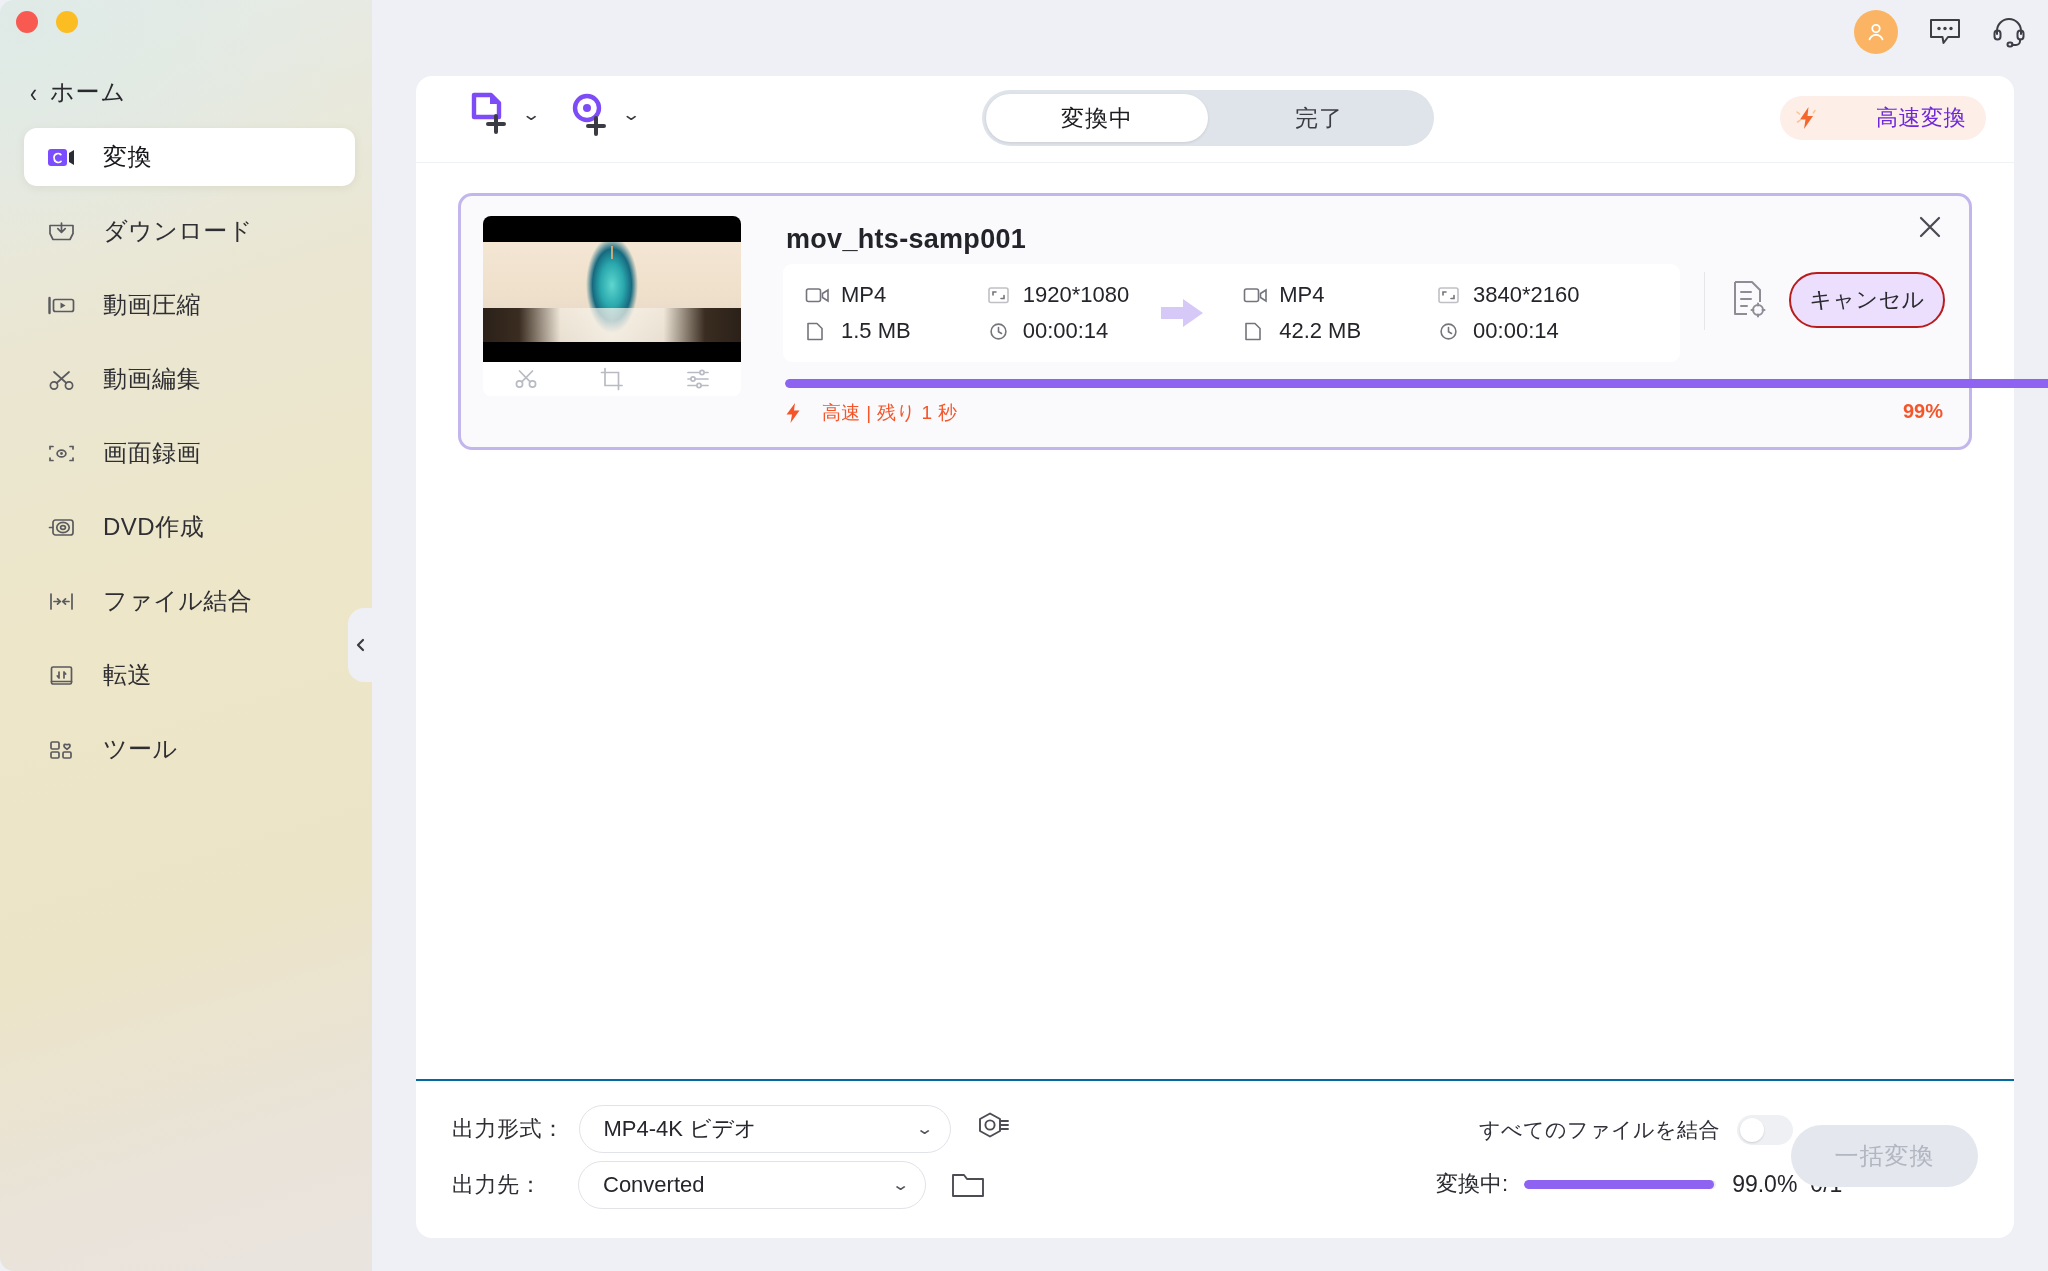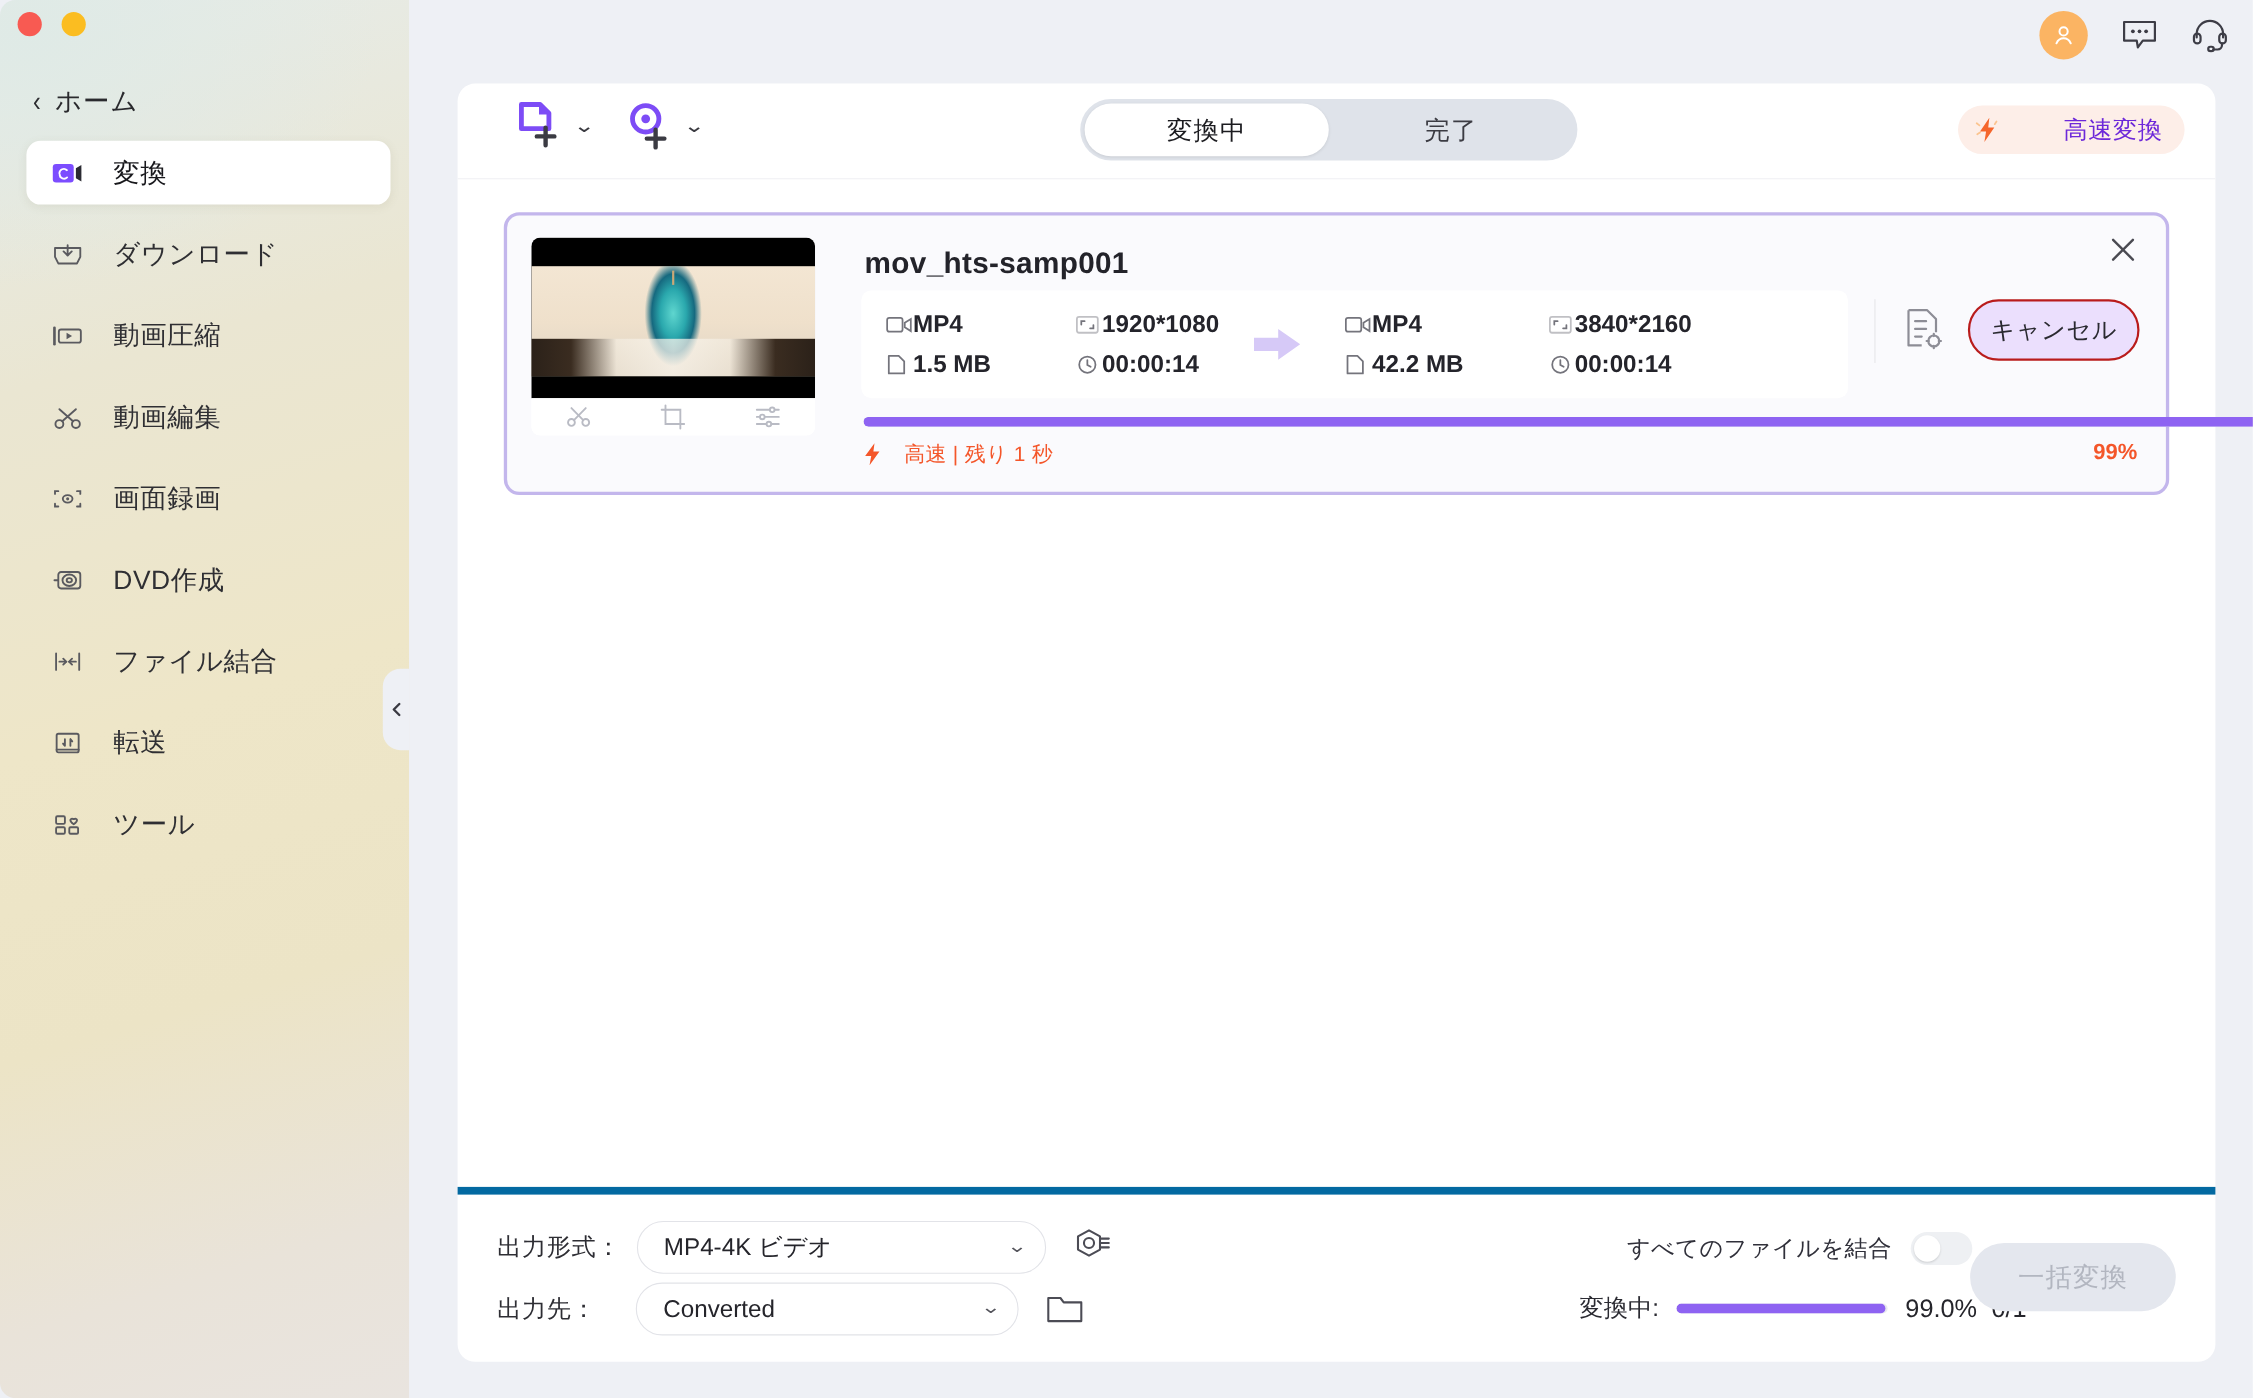--- a/index.html
+++ b/index.html
@@ -180,22 +180,22 @@
   }
   .meta-box {
     position: absolute; left: 322px; top: 68px;
     width: 897px; height: 98px;
     background: #fff; border-radius: 9px;
     display: flex; align-items: center;
   }
   .meta-col { display: grid; grid-template-rows: 1fr 1fr; row-gap: 10px; }
   .meta-side { display: flex; align-items: center; gap: 0; }
   .meta-cell {
-    display: flex; align-items: center; 
-    font-size: 22px; font-weight: bold; color: #24242b;
+    display: flex; align-items: center; gap: 11px;
+    font-size: 22px; font-weight: normal; color: #24242b;
     white-space: nowrap;
   }
   .meta-cell svg { flex: none; display: block; }
   .src-block { margin-left: 22px; display: flex; gap: 38px; }
   .dst-block { margin-left: 36px; display: flex; gap: 38px; }
   .arrow-sep { margin-left: 30px; display: flex; align-items: center; }
 
   .settings-div {
     position: absolute; left: 1243px; top: 76px;
     width: 1px; height: 58px; background: #e6e6ea;
@@ -229,21 +229,21 @@
   .speed-txt { font-size: 19px; color: #f4562a; letter-spacing: .3px; }
   .pct {
     position: absolute; right: 26px; top: 204px;
     font-size: 20px; font-weight: bold; color: #f4562a;
   }
 
   
   .bottom {
     position: absolute; left: 0; bottom: 0;
     width: 1598px; height: 159px;
-    border-top: 7px solid #0369a1;
+    border-top: 2px solid #0369a1;
   }
   .b-row { position: absolute; display: flex; align-items: center; }
   .b-row-1 { left: 36px; top: 24px; }
   .b-row-2 { left: 36px; top: 80px; }
   .b-label { font-size: 22px; color: #2e2e34; letter-spacing: .5px; }
   .b-select {
     height: 48px; border: 1px solid #e2e3e8; border-radius: 24px;
     background: #fff;
     display: flex; align-items: center; justify-content: space-between;
     padding: 0 18px 0 24px; cursor: pointer;

